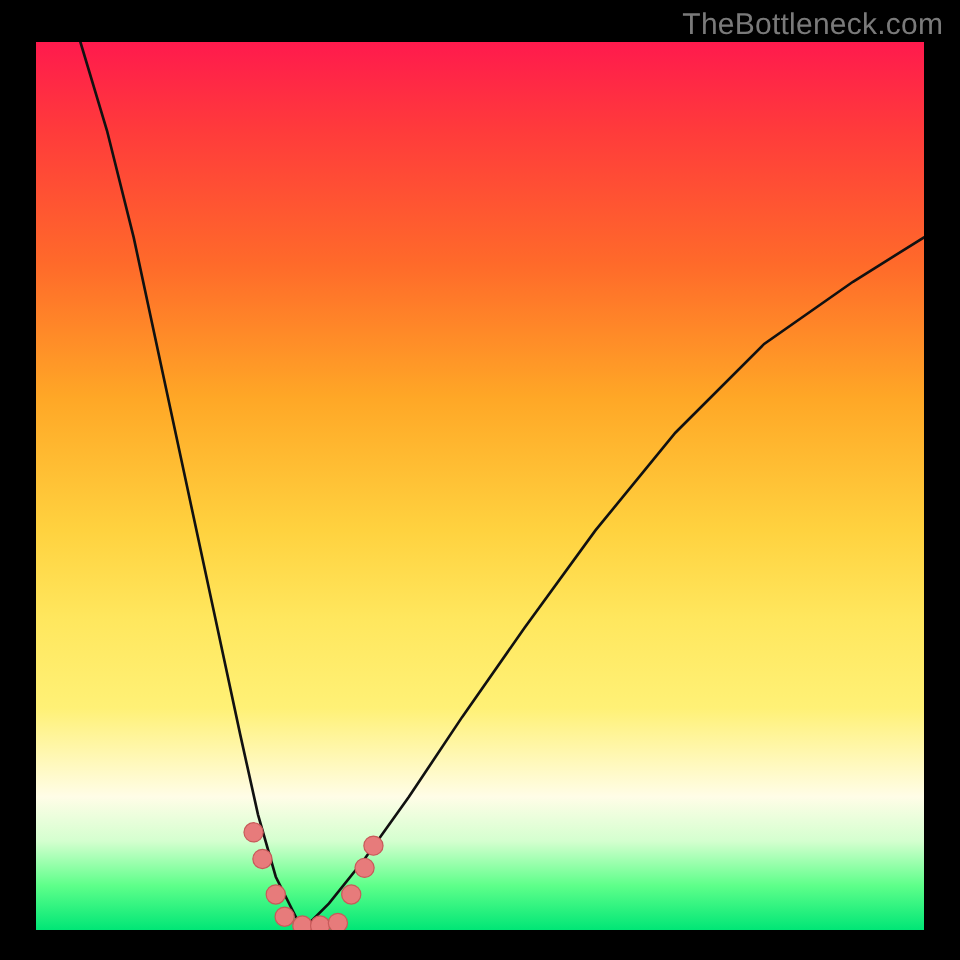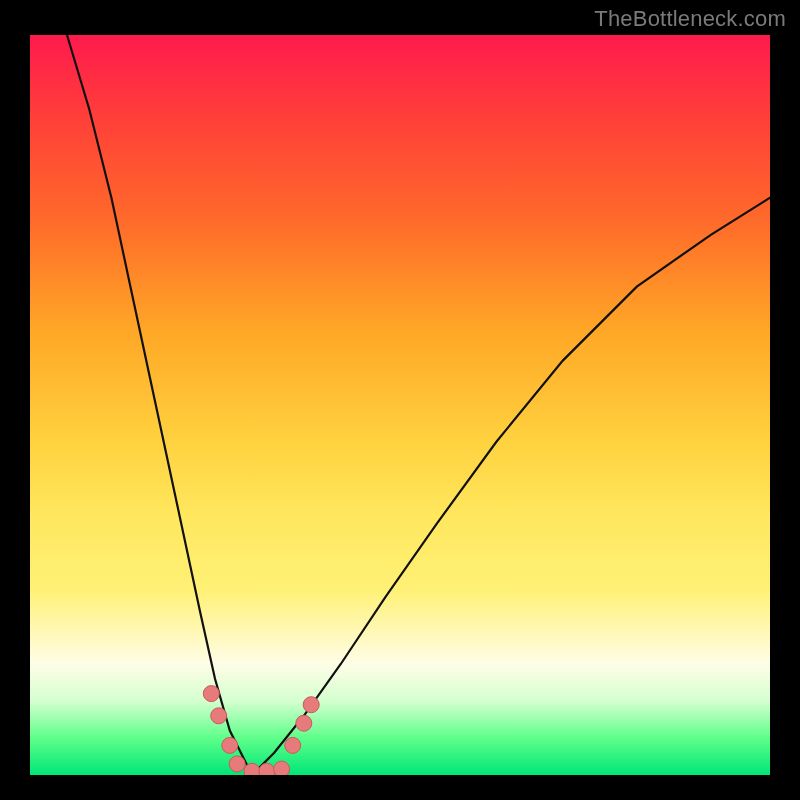--- a/index.html
+++ b/index.html
@@ -35,21 +35,21 @@
       #fffde7 85%,
       #d4ffcf 90%,
       #5eff8a 95%,
       #00e676 100%);
   }
   .watermark {
     position: absolute;
     top: 6px;
     right: 14px;
     font-family: Arial, Helvetica, sans-serif;
-    font-size: 22px;
+    font-size: 25px;
     color: #7a7a7a;
     letter-spacing: 0.2px;
   }
   svg.curves {
     position: absolute;
     left: 0;
     top: 0;
     width: 740px;
     height: 740px;
   }

